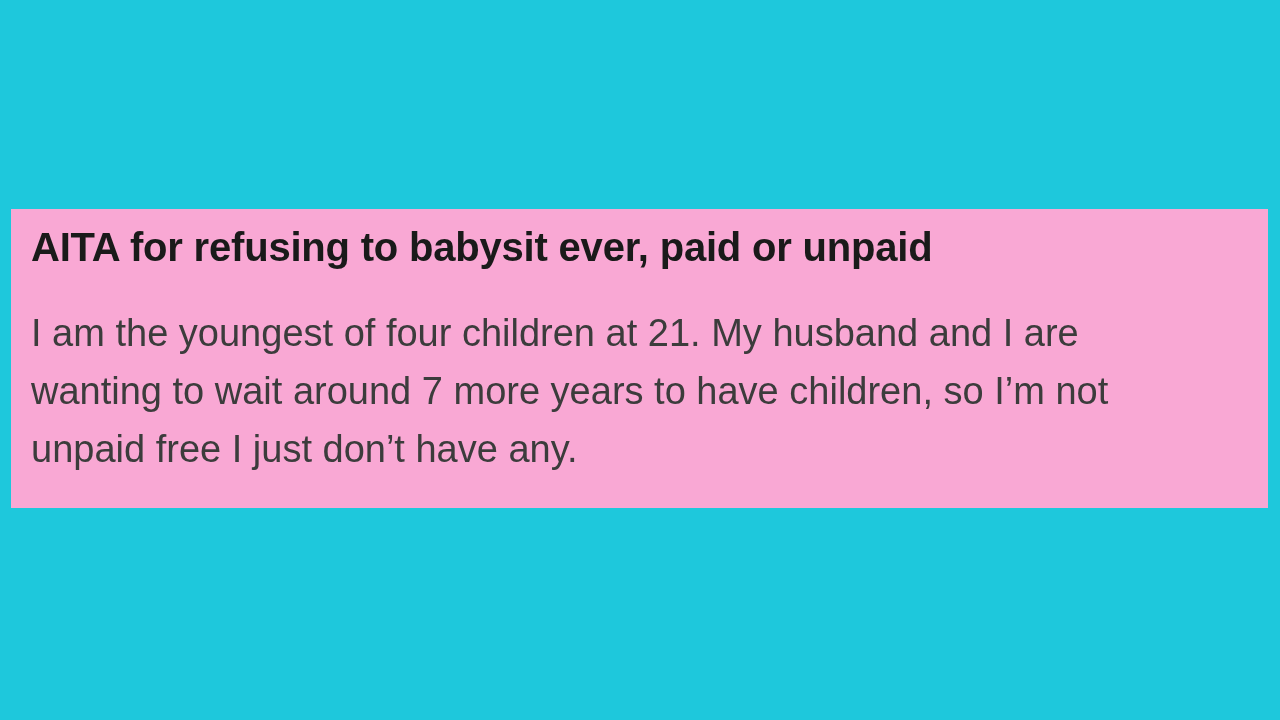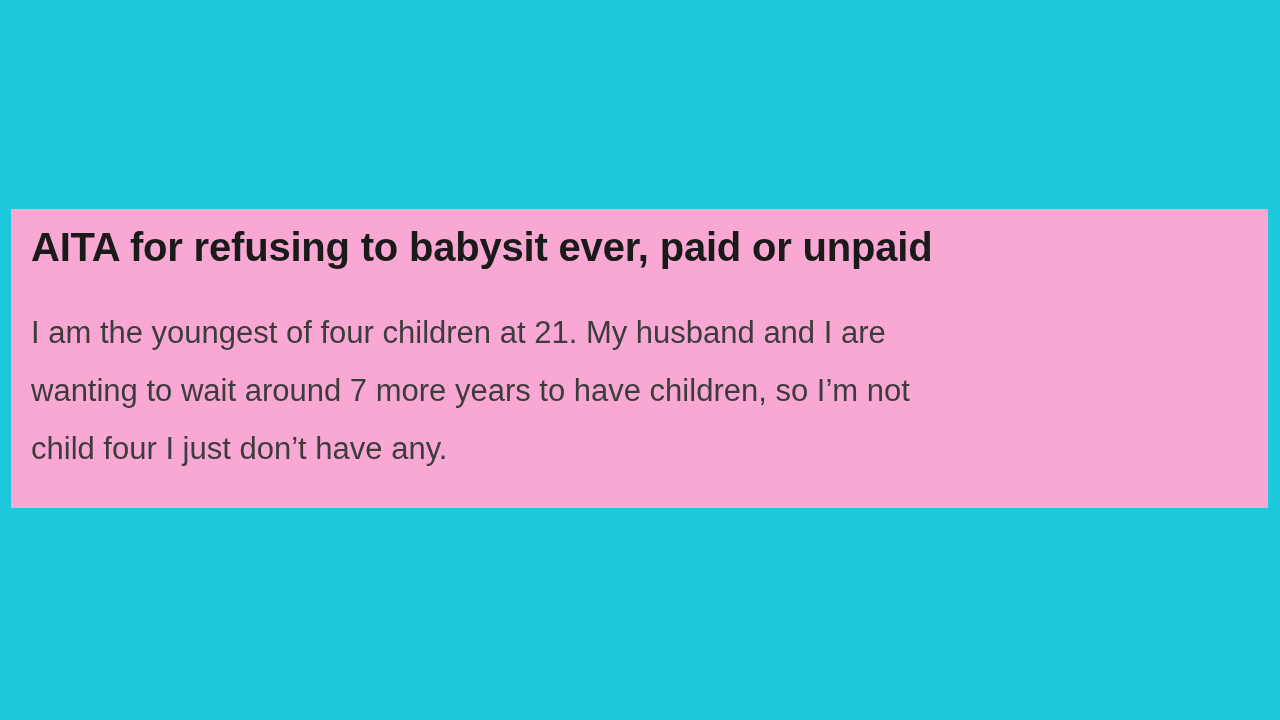--- a/index.html
+++ b/index.html
@@ -41,21 +41,21 @@
     line-height: 1.12;
     letter-spacing: -0.2px;
     color: #1a1a1a;
     white-space: nowrap;
   }
 
   .post-body {
     margin: 0;
     padding-top: 34px;
     font-family: "Liberation Sans", sans-serif;
-    font-size: 31px;
+    font-size: 38px;
     font-weight: 400;
     line-height: 58px;
     color: #3c3c3c;
   }
 
   .post-body .line {
     display: block;
     white-space: nowrap;
   }
 </style>
@@ -64,18 +64,18 @@
 
 <div class="screen" style="background: rgb(30, 200, 220);">
 
   <div class="post-card" style="background: #f9a8d4;">
 
     <h1 class="post-title" style="color: rgb(26, 26, 26);">AITA for refusing to babysit ever, paid or unpaid</h1>
 
     <div class="post-body" style="color: rgb(60, 60, 60);">
       <span class="line">I am the youngest of four children at 21. My husband and I are</span>
       <span class="line">wanting to wait around 7 more years to have children, so I’m not</span>
-      <span class="line">child four I just don’t have any.</span>
+      <span class="line">unpaid free I just don’t have any.</span>
     </div>
 
   </div>
 
 </div>
 
 </body></html>

